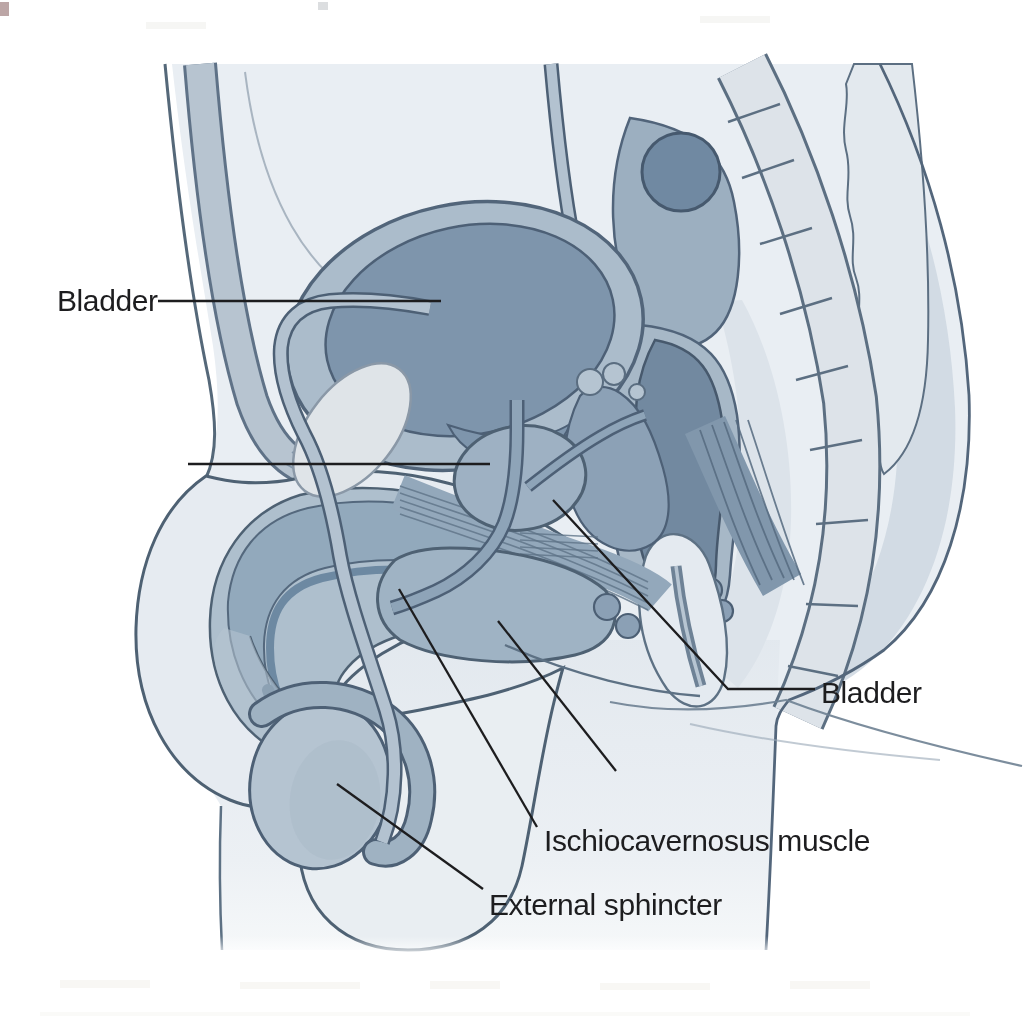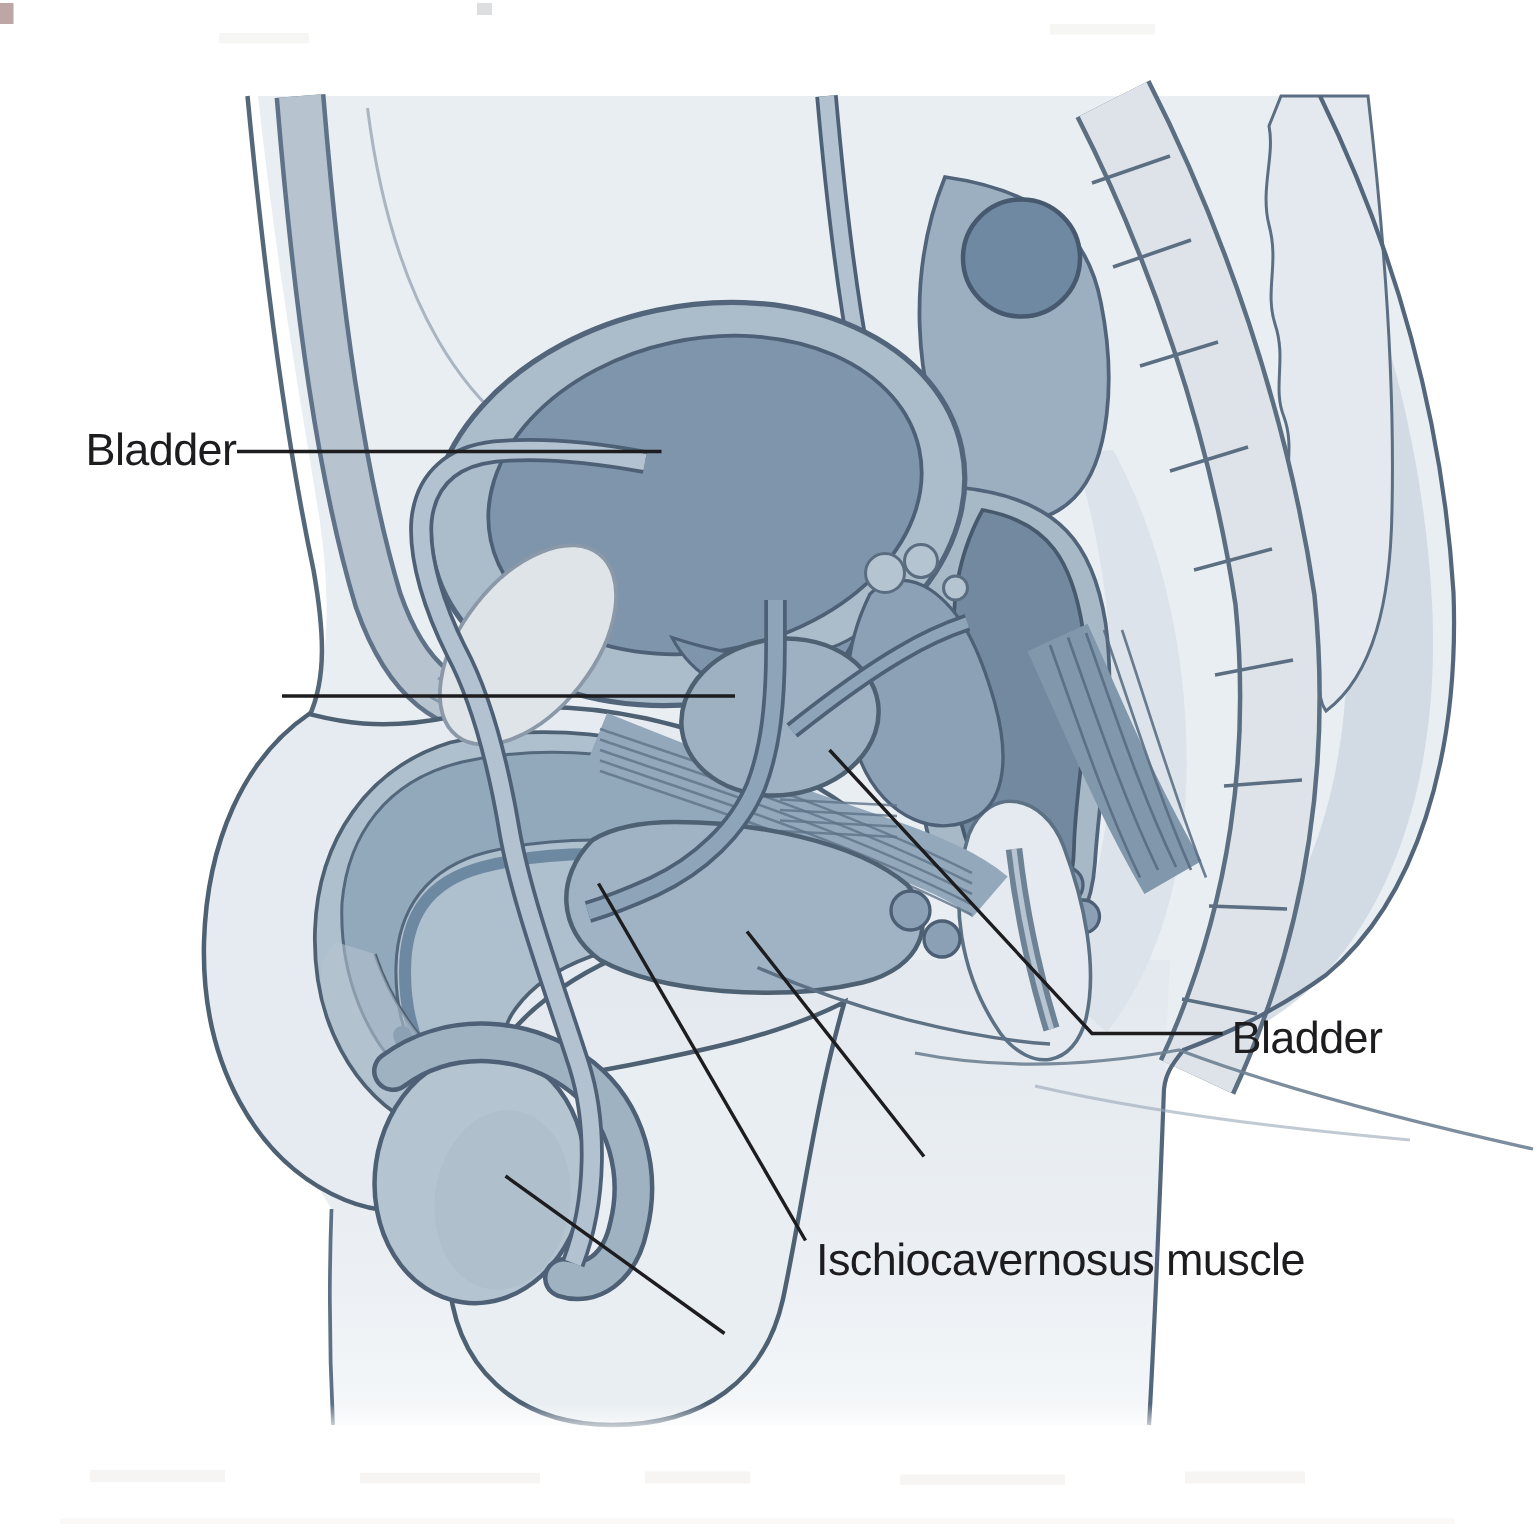--- a/index.html
+++ b/index.html
@@ -231,14 +231,15 @@
     <path d="M553,500 L728,689 L815,689"></path>
     <path d="M498,621 L616,771"></path>
     <path d="M399,589 L537,827"></path>
     <path d="M337,784 L483,889"></path>
   </g>
 </svg>
 
 <div class="lbl" style="left:57px;top:284px;">Bladder</div>
 <div class="lbl" style="left:821px;top:676px;">Bladder</div>
 <div class="lbl" style="left:544px;top:824px;">Ischiocavernosus muscle</div>
+<div class="lbl" style="left:489px;top:888px;">External sphincter</div>
 
 </div>
 
 </body></html>

